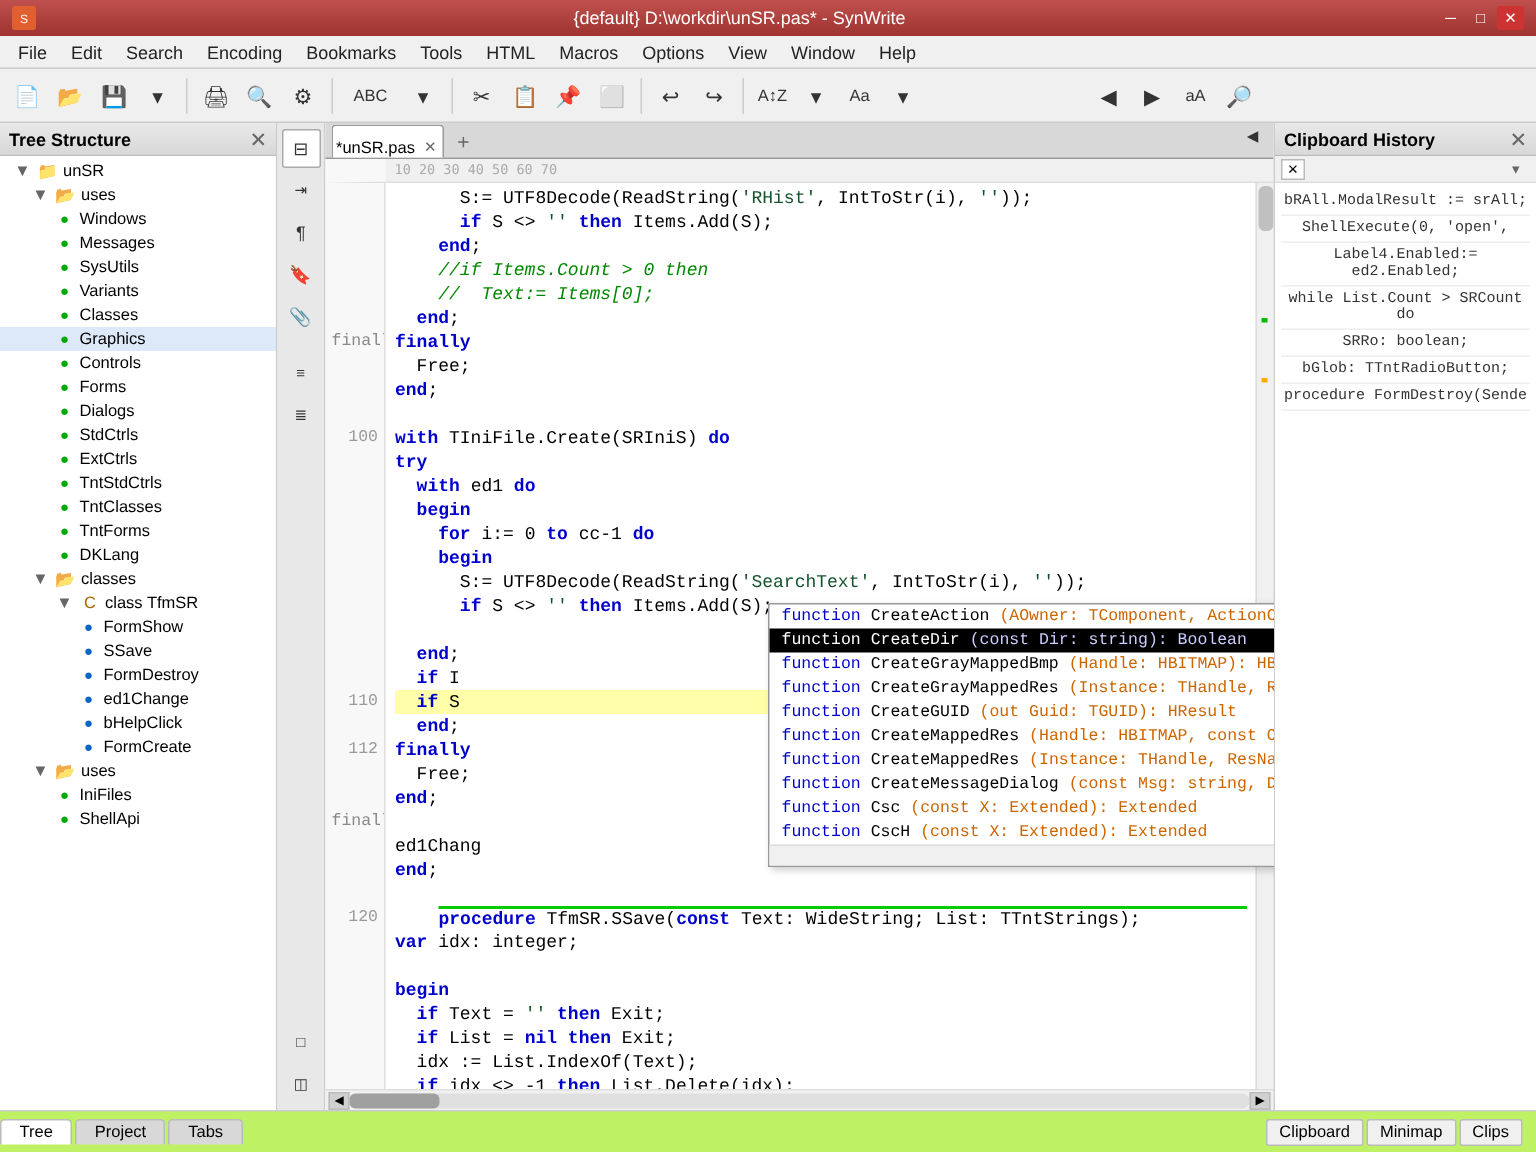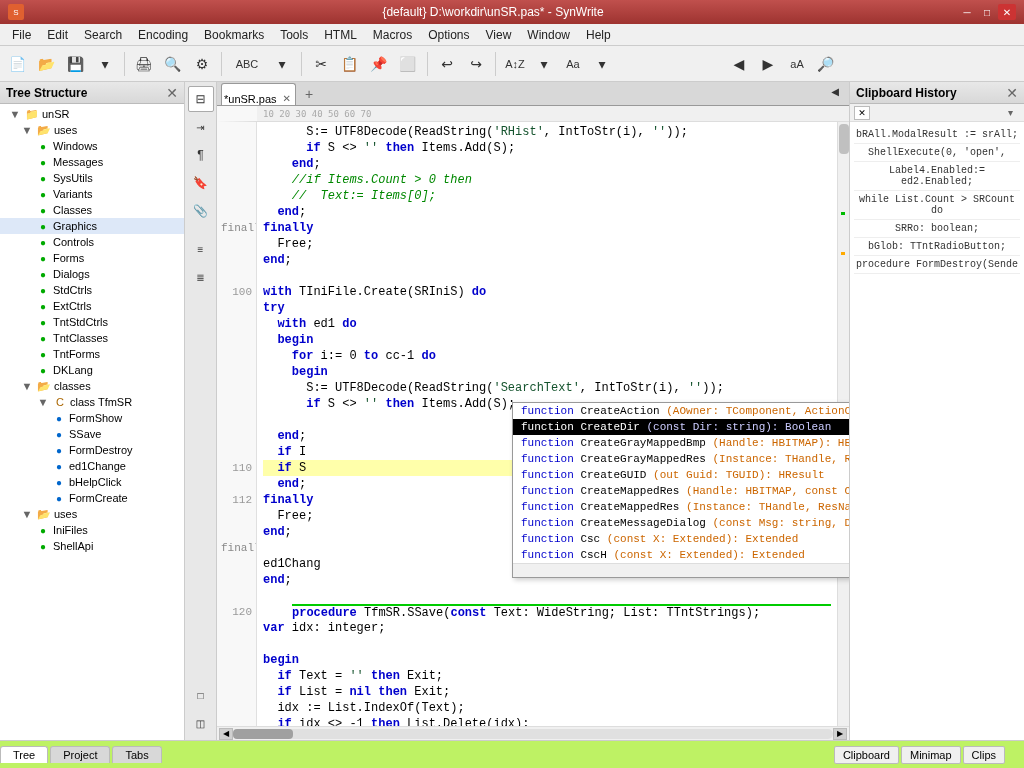--- a/index.html
+++ b/index.html
@@ -78,21 +78,21 @@
     #clipboard-header { background: linear-gradient(to bottom, #e8e8e8, #d8d8d8); border-bottom: 1px solid #bbb; height: 22px; display: flex; align-items: center; padding: 0 6px; justify-content: space-between; }
     #clipboard-header .title { font-size: 12px; font-weight: bold; }
     #clipboard-content { flex: 1; overflow-y: auto; font-size: 10px; font-family: 'Courier New', monospace; padding: 4px; color: #333; }
     .clip-item { border-bottom: 1px solid #eee; padding: 3px 0; text-align: center; }
     .bottom-tab { padding: 2px 12px; font-size: 11px; cursor: pointer; border: 1px solid #bbb; border-bottom: none; background: #d8d8d8; margin-right: 2px; border-radius: 3px 3px 0 0; }
     .bottom-tab.active { background: white; }
     
     
     #bottom-area { display: flex; height: 28px; background: #bef264; border-top: 1px solid #ccc; align-items: center; }
     #bottom-left { flex: 1; display: flex; }
-    #bottom-right { display: flex; gap: 2px; padding-right: 19px; justify-content: space-between; }
+    #bottom-right { display: flex; gap: 2px; padding-right: 9px; justify-content: space-between; }
     .bottom-btn { padding: 2px 8px; font-size: 11px; cursor: pointer; background: #f0f0f0; border: 1px solid #bbb; border-radius: 2px; }
     
     
     #h-scroll { height: 14px; background: #f0f0f0; border-top: 1px solid #ddd; display: flex; align-items: center; padding: 0 2px; }
     #h-scroll-inner { flex: 1; height: 10px; background: #e0e0e0; border-radius: 5px; position: relative; }
     
     .toolbar-section { display: flex; align-items: center; gap: 1px; }
   </style>
 </head>
 <body>

